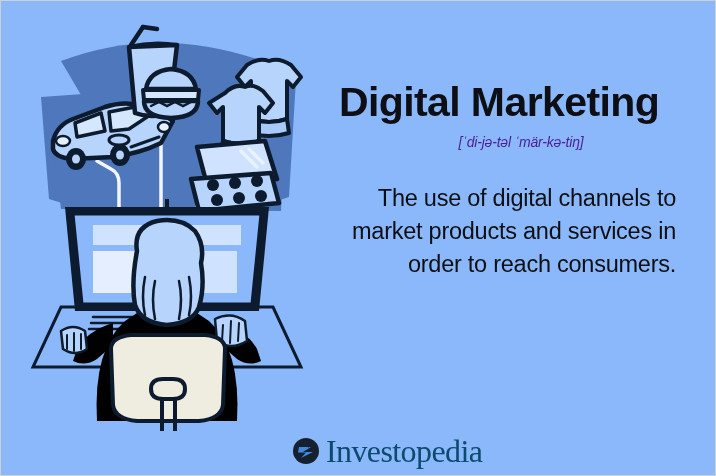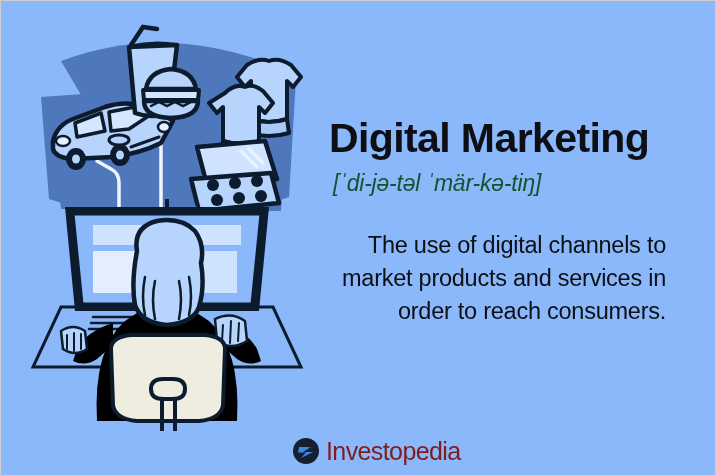--- a/index.html
+++ b/index.html
@@ -21,43 +21,43 @@
   }
   #illustration {
     position: absolute;
     left: 0;
     top: 0;
     width: 330px;
     height: 430px;
   }
   #text-panel {
     position: absolute;
-    left: 328px;
+    left: 338px;
     top: 78px;
     width: 360px;
-    margin-top: 36px;
   }
   #title {
     font-family: "Liberation Sans", sans-serif;
     font-size: 41px;
     font-weight: bold;
     line-height: 46px;
     color: #0d0f14;
     letter-spacing: -0.6px;
     margin: 0;
     white-space: nowrap;
   }
   #pronunciation {
     font-family: "Liberation Sans", sans-serif;
-    font-size: 23px;
+    font-size: 14px;
     font-style: italic;
-    color: #14532d;
+    color: #4c1d95;
     margin: 9px 0 0 4px;
     letter-spacing: -0.2px;
     white-space: nowrap;
+    text-align: center;
   }
   #definition {
     font-family: "Liberation Sans", sans-serif;
     font-size: 23.5px;
     line-height: 33px;
     color: #0d0f14;
     margin: 32px 0 0 2px;
     letter-spacing: -0.25px;
     max-width: 335px;
     text-align: right;
@@ -69,23 +69,23 @@
     display: flex;
     align-items: center;
     gap: 7px;
   }
   #logo-mark {
     width: 26px;
     height: 26px;
     flex: 0 0 26px;
   }
   #logo-text {
-    font-family: Liberation Sans, sans-serif;
-    font-size: 25px;
-    color: #7f1d1d;
+    font-family: Liberation Serif, serif;
+    font-size: 32px;
+    color: #0c4a6e;
     letter-spacing: -0.6px;
     line-height: 26px;
   }
 </style>
 </head>
 <body>
 
 <div id="card">
 
   <svg id="illustration" viewBox="0 0 330 430">

